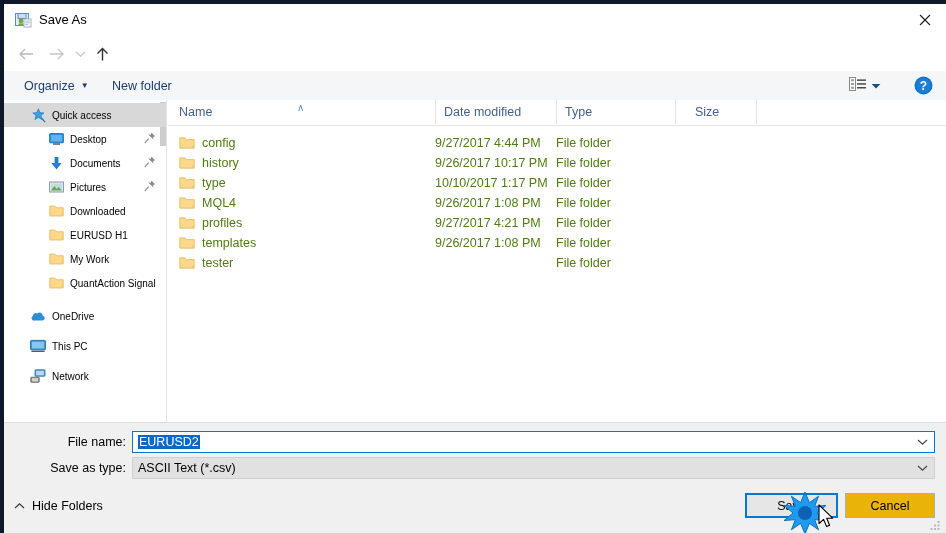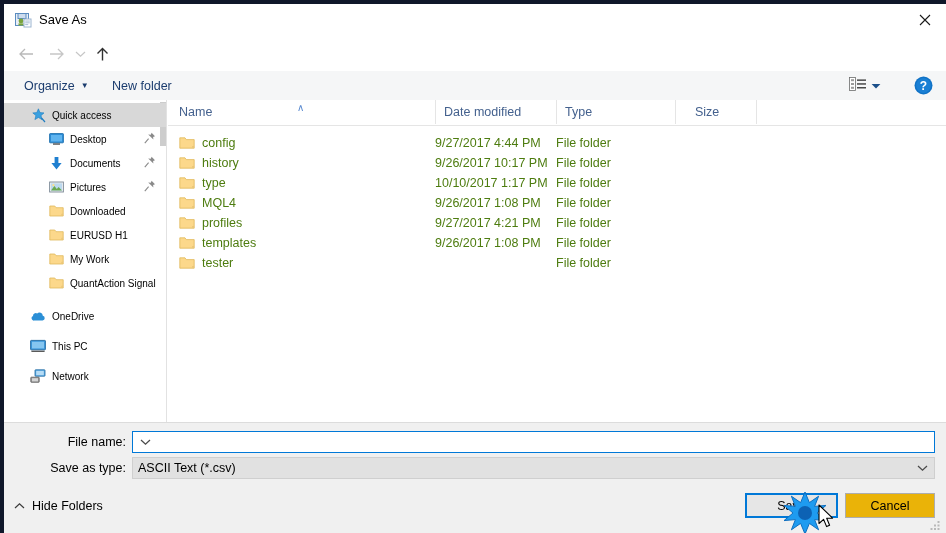--- a/index.html
+++ b/index.html
@@ -533,20 +533,21 @@
         </div>
 
       </div>
     </div>
   </div>
 
   <div class="footer">
 
     <span class="lbl lbl-name">File name:</span>
     <div class="combo combo-name">
+      <span class="combo-val"><span class="sel-text">EURUSD2</span></span>
       <span class="combo-caret">
         <svg width="11" height="8" viewBox="0 0 11 8">
           <path d="M1 2 L5.5 6.2 L10 2" stroke="#4a4a4a" stroke-width="1.25" fill="none"></path>
         </svg>
       </span>
     </div>
 
     <span class="lbl lbl-type">Save as type:</span>
     <div class="combo combo-type">
       <span class="combo-val">ASCII Text (*.csv)</span>

